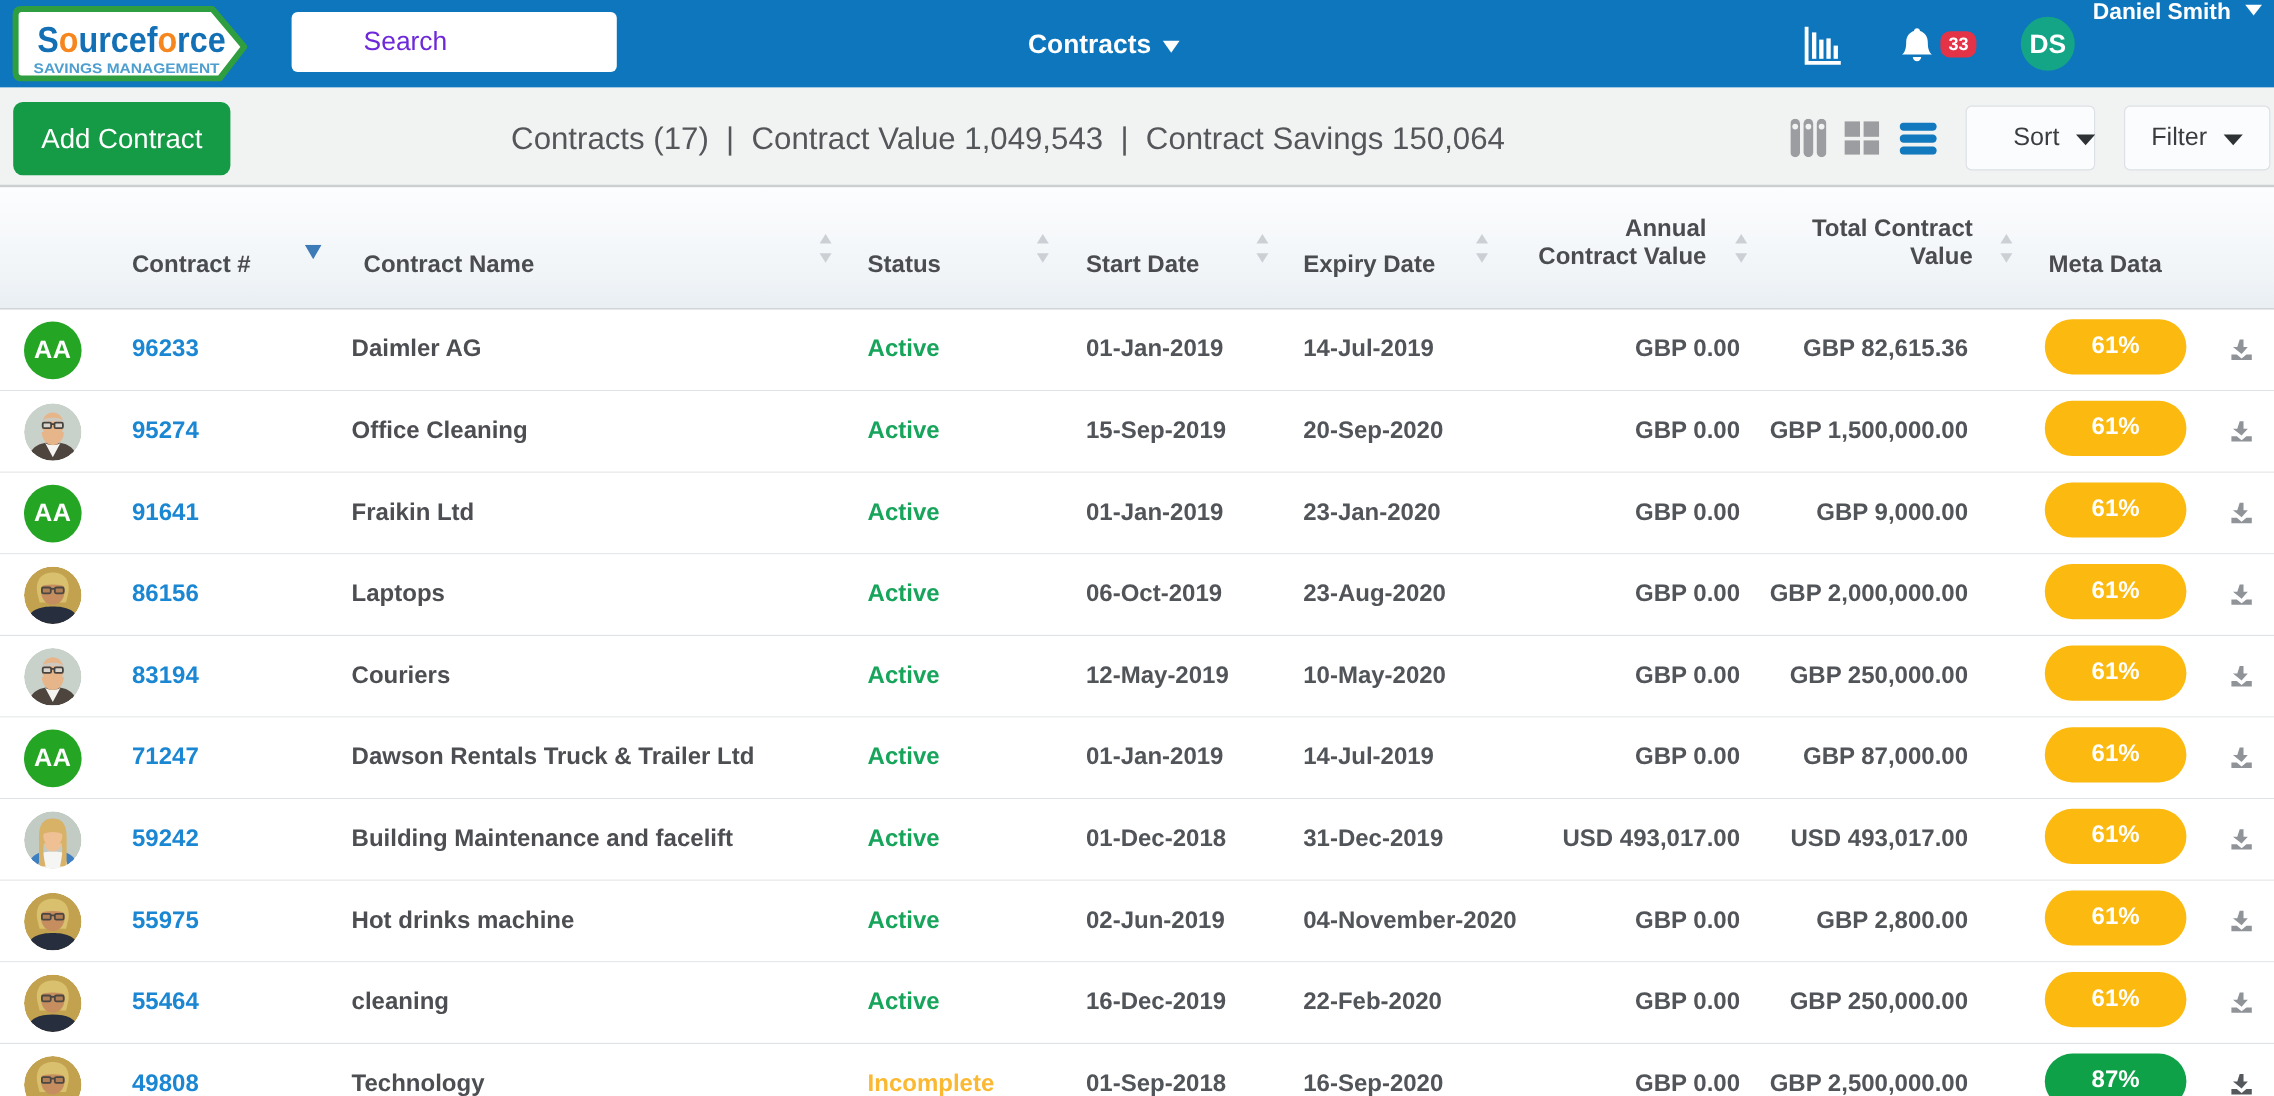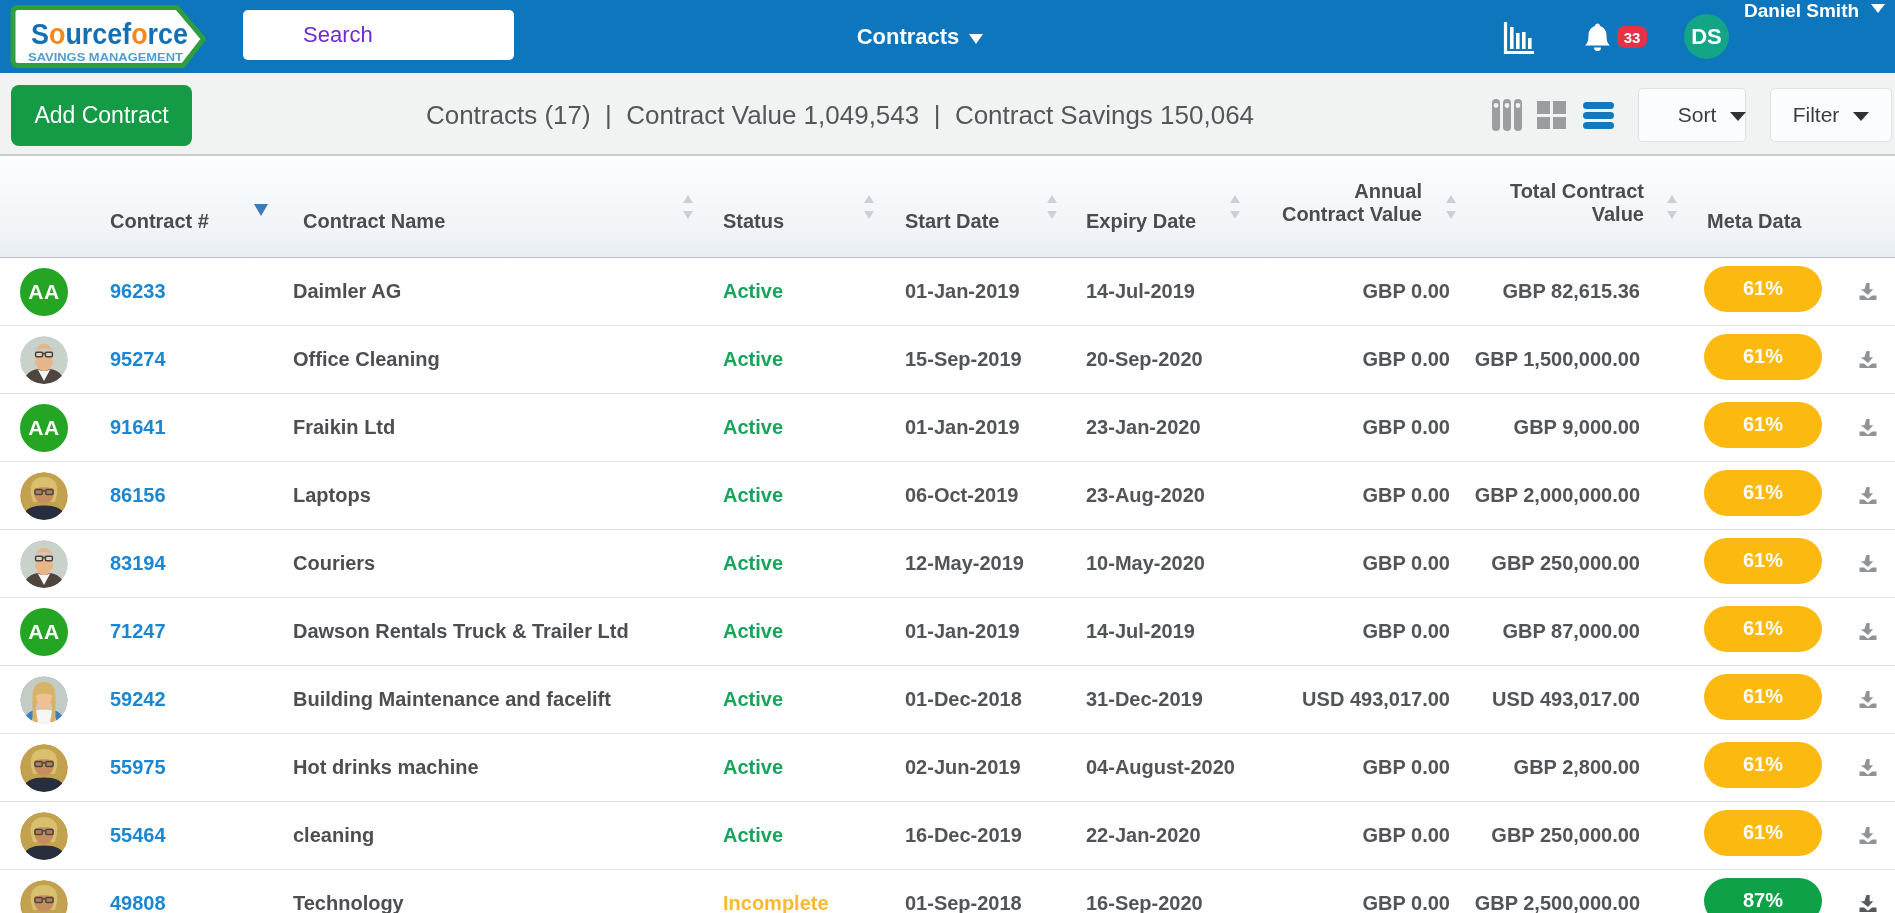--- a/index.html
+++ b/index.html
@@ -357,21 +357,21 @@
 <rect x="14.9" y="17.6" width="7.4" height="4.8" rx="1.2" fill="#b07f55" stroke="#4a4642" stroke-width="1.5"></rect>
 <rect x="25.7" y="17.6" width="7.4" height="4.8" rx="1.2" fill="#b07f55" stroke="#4a4642" stroke-width="1.5"></rect>
 <path d="M22.3 18.8 h3.4" stroke="#4a4642" stroke-width="1.5"></path>
 </g>
         </svg>
       </div>
   <div class="cnum">55975</div>
   <div class="cname">Hot drinks machine</div>
   <div class="cstat" style="color:#17a45b">Active</div>
   <div class="cstart">02-Jun-2019</div>
-  <div class="cexp">04-August-2020</div>
+  <div class="cexp">04-November-2020</div>
   <div class="cann">GBP 0.00</div>
   <div class="ctot">GBP 2,800.00</div>
   <div class="cmeta">
         <div class="pill" style="background:#fcba10">61%</div>
       </div>
   <div class="cdl">
         <svg width="24" height="24" viewBox="0 0 24 24">
           <path d="M10.4 3 h3.2 v6.2 h3.6 L12 15 L4.8 9.2 h3.6 Z" fill="#909498" transform="translate(0,0)"></path>
           <path d="M3.5 15.5 L8 15.5 L12 18.8 L16 15.5 L20.5 15.5 L20.5 20 L3.5 20 Z" fill="#909498"></path>
         </svg>
@@ -394,21 +394,21 @@
 <rect x="14.9" y="17.6" width="7.4" height="4.8" rx="1.2" fill="#b07f55" stroke="#4a4642" stroke-width="1.5"></rect>
 <rect x="25.7" y="17.6" width="7.4" height="4.8" rx="1.2" fill="#b07f55" stroke="#4a4642" stroke-width="1.5"></rect>
 <path d="M22.3 18.8 h3.4" stroke="#4a4642" stroke-width="1.5"></path>
 </g>
         </svg>
       </div>
   <div class="cnum">55464</div>
   <div class="cname">cleaning</div>
   <div class="cstat" style="color:#17a45b">Active</div>
   <div class="cstart">16-Dec-2019</div>
-  <div class="cexp">22-Jan-2020</div>
+  <div class="cexp">22-Feb-2020</div>
   <div class="cann">GBP 0.00</div>
   <div class="ctot">GBP 250,000.00</div>
   <div class="cmeta">
         <div class="pill" style="background:#fcba10">61%</div>
       </div>
   <div class="cdl">
         <svg width="24" height="24" viewBox="0 0 24 24">
           <path d="M10.4 3 h3.2 v6.2 h3.6 L12 15 L4.8 9.2 h3.6 Z" fill="#909498" transform="translate(0,0)"></path>
           <path d="M3.5 15.5 L8 15.5 L12 18.8 L16 15.5 L20.5 15.5 L20.5 20 L3.5 20 Z" fill="#909498"></path>
         </svg>

